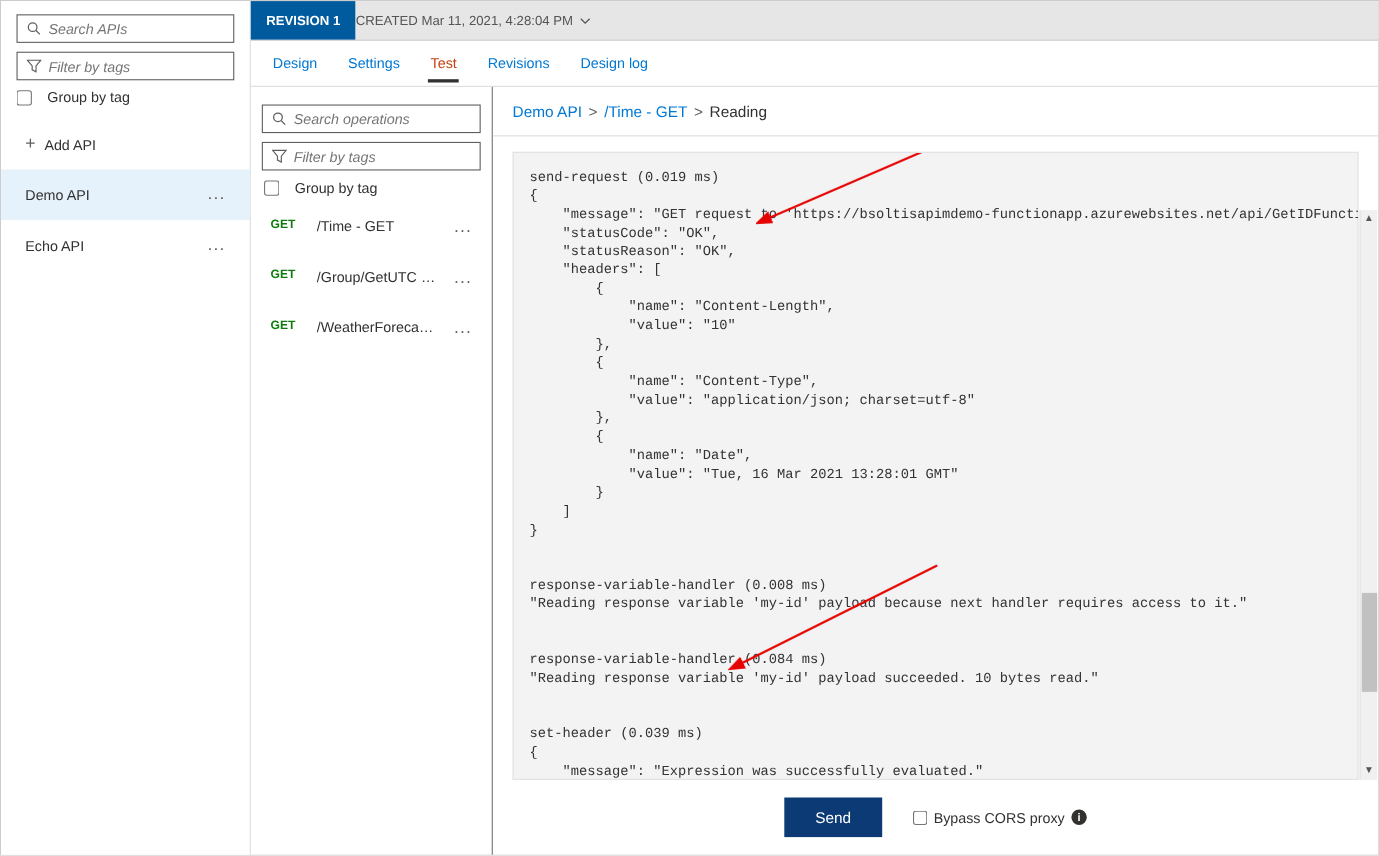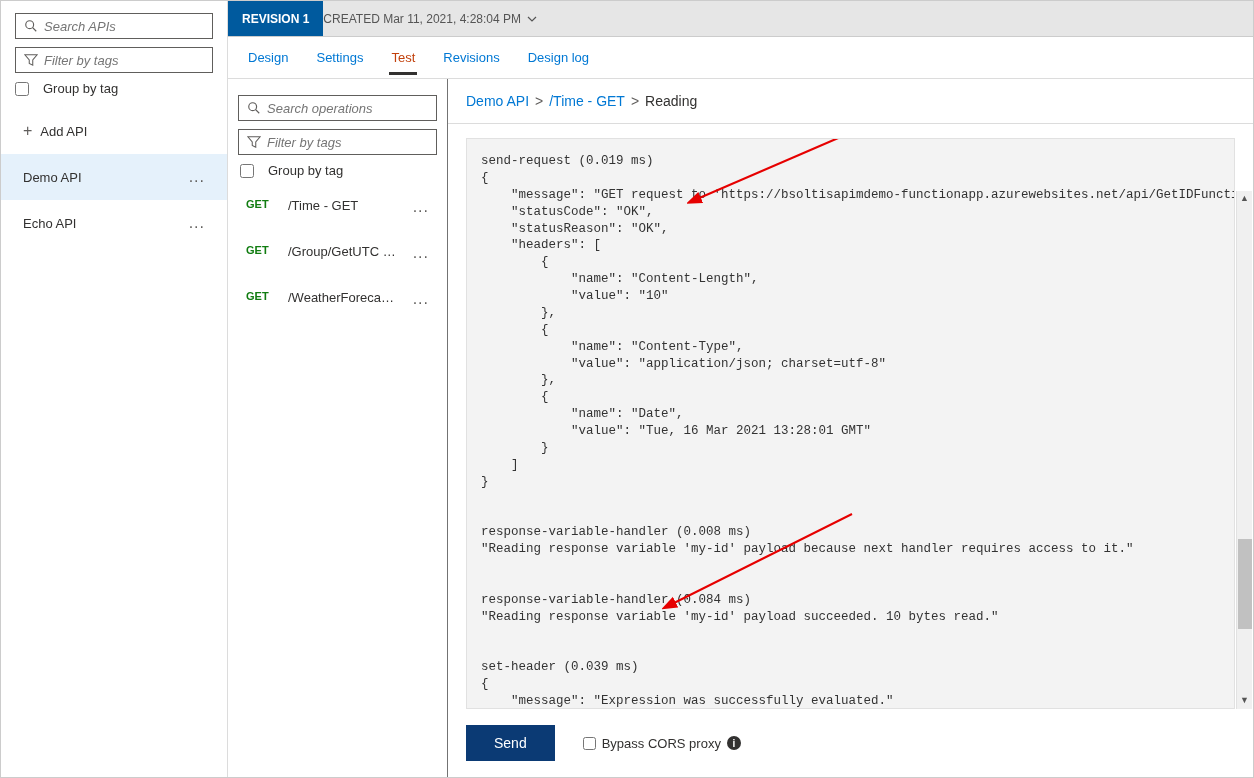--- a/index.html
+++ b/index.html
@@ -41,21 +41,21 @@
   .op-label { flex: 1; color: #323130; overflow: hidden; text-overflow: ellipsis; white-space: nowrap; }
   
   
   .console-pane { flex: 1; display: flex; flex-direction: column; min-width: 0; position: relative; }
   .breadcrumb { display: flex; align-items: center; gap: 6px; padding: 14px 18px; border-bottom: 1px solid #dcdcdc; font-size: 14px; }
   .breadcrumb .link { color: #0078d4; cursor: pointer; }
   .sep { color: #605e5c; }
   .console-wrap { flex: 1; background: #f3f3f3; margin: 14px 18px 0 18px; overflow: hidden; position: relative; border: 1px solid #e1e1e1; }
   .console-body { font-family: 'Courier New', monospace; font-size: 12.5px; line-height: 1.35; color: #333; padding: 14px 14px; white-space: pre; overflow: auto; height: 100%; }
   
-  .send-bar { padding: 16px 18px; display: flex; align-items: center; gap: 28px; }
+  .send-bar { padding: 16px 18px; display: flex; align-items: center; gap: 28px; justify-content: center; }
   .send-btn { background: #0b3a74; color: #fff; border: none; padding: 10px 28px; font-size: 14px; cursor: pointer; }
   .bypass-row { display: flex; align-items: center; gap: 6px; }
   .info-icon { width: 14px; height: 14px; border-radius: 50%; background: #323130; color: #fff; display: inline-flex; align-items: center; justify-content: center; font-size: 10px; font-weight: bold; }
   
   
   .arrow-svg { position: absolute; pointer-events: none; }
   
   .vscroll { position: absolute; right: 1px; top: 112px; width: 16px; bottom: 68px; background: #f0f0f0; border-left: 1px solid #e1e1e1; display: flex; flex-direction: column; align-items: center; }
   .vscroll .tri { font-size: 9px; color: #555; padding: 2px 0; cursor: pointer; }
   .vscroll .thumb { position: absolute; top: 348px; height: 90px; width: 14px; left: 1px; background: #c1c1c1; cursor: pointer; }

